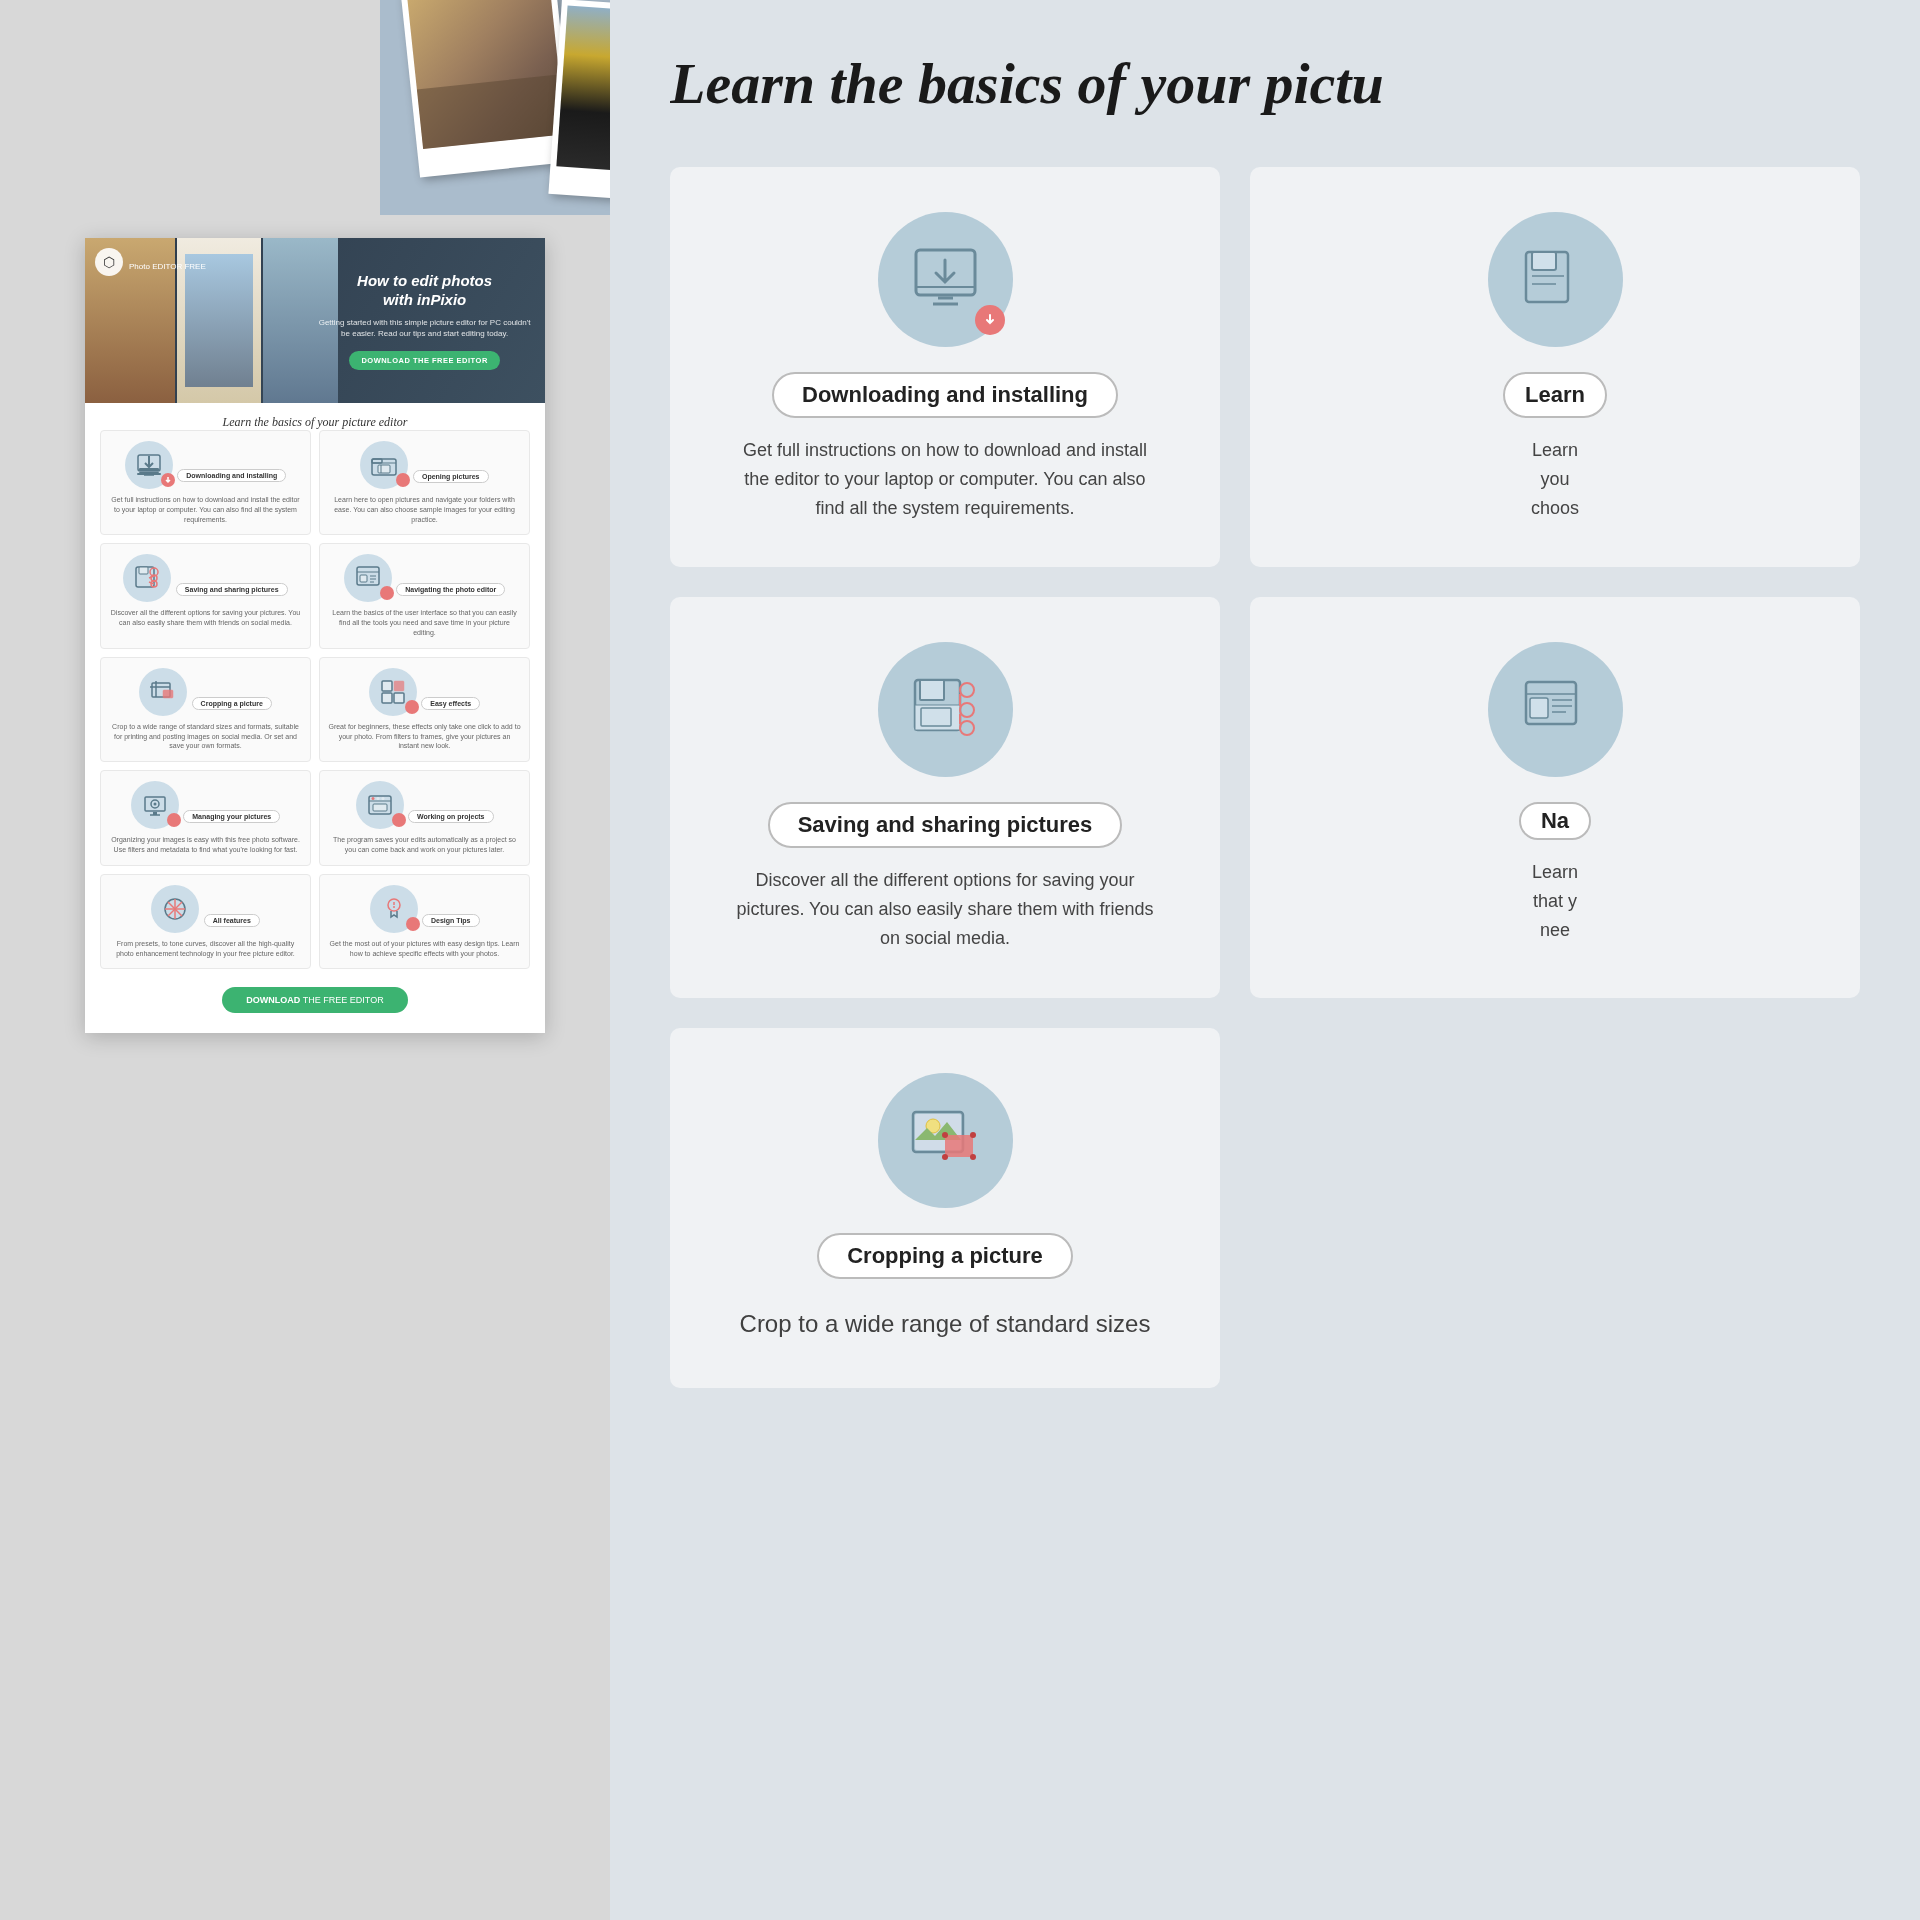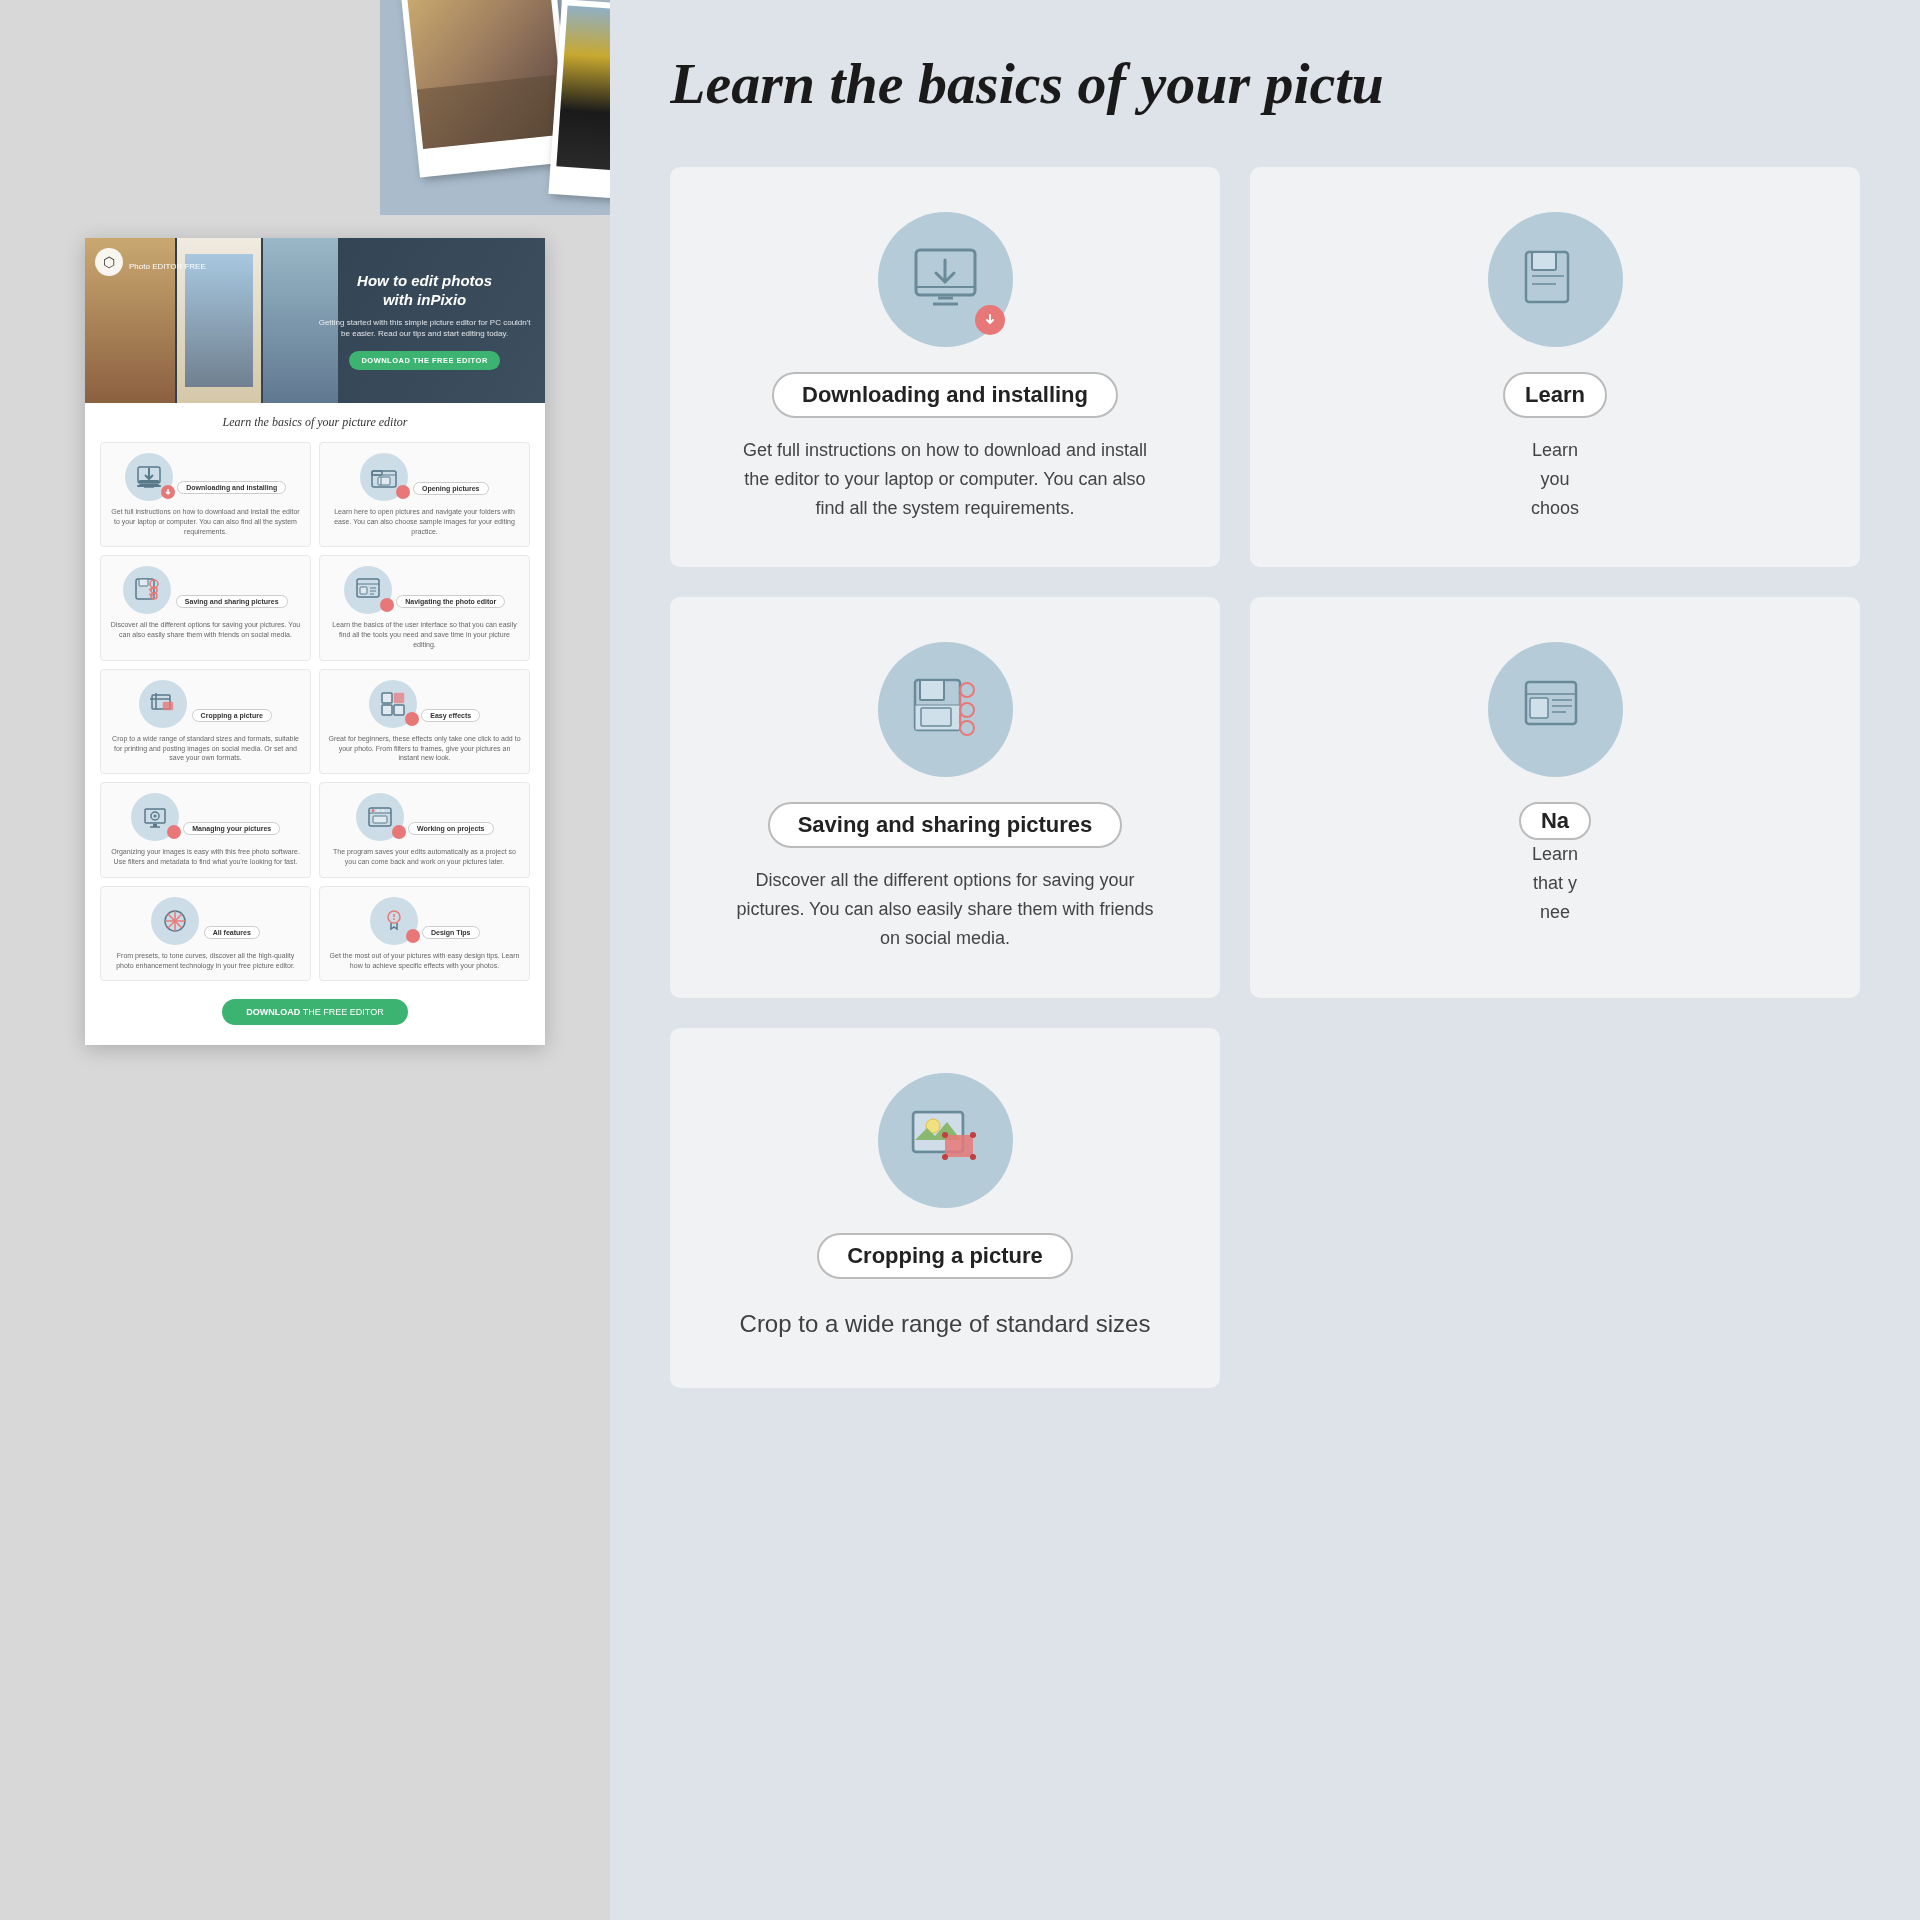--- a/index.html
+++ b/index.html
@@ -50,21 +50,21 @@
     <span style="position:absolute;top:24px;left:44px;color:white;font-size:8px;z-index:3;">Photo EDITOR FREE</span>
 
     <div style="position:absolute;right:10px;width:48%;text-align:center;z-index:2;">
       <h2 style="color:white;font-size:15px;font-weight:bold;font-style:italic;line-height:1.3;margin-bottom:7px;">How to edit photos<br>with inPixio</h2>
       <p style="color:rgba(255,255,255,0.85);font-size:8px;line-height:1.4;margin-bottom:10px;">Getting started with this simple picture editor for PC couldn't be easier. Read our tips and start editing today.</p>
       <button style="background:#3cb371;color:white;border:none;padding:5px 12px;border-radius:20px;font-size:7.5px;font-weight:bold;text-transform:uppercase;cursor:pointer;letter-spacing:0.5px;">DOWNLOAD THE FREE EDITOR</button>
     </div>
   </div>
 
   <div style="padding:12px 15px 5px;">
-    <div style="text-align:center;font-style:italic;font-size:12px;color:#333;margin-bottom:12px;font-family:Georgia,serif;">Learn the basics of your picture editor</div>
+    <div style="text-align:center;font-style:italic;font-size:12px;color:#333;margin-bottom:0;font-family:Georgia,serif;">Learn the basics of your picture editor</div>
 
     <div style="display:grid;grid-template-columns:1fr 1fr;gap:8px;margin-bottom:8px;">
 
       <div style="border:1px solid #e8e8e8;border-radius:4px;padding:10px 8px;text-align:center;background:#fafafa;">
         <div style="position:relative;display:inline-block;margin-bottom:6px;">
           <div style="width:48px;height:48px;border-radius:50%;background:#ccdde8;display:flex;align-items:center;justify-content:center;">
             <svg width="26" height="26" viewBox="0 0 26 26" fill="none">
               <rect x="3" y="16" width="20" height="3" rx="1" fill="#5a7a8a"></rect>
               <rect x="3" y="20" width="20" height="2" rx="1" fill="#5a7a8a"></rect>
               <path d="M13 4 L13 14 M9 11 L13 15 L17 11" stroke="#5a7a8a" stroke-width="2" fill="none"></path>
@@ -323,21 +323,21 @@
       <div style="width:135px;height:135px;border-radius:50%;background:#b5ccd8;display:flex;align-items:center;justify-content:center;margin-bottom:25px;">
         <svg width="75" height="75" viewBox="0 0 75 75" fill="none">
           <rect x="8" y="10" width="50" height="42" rx="3" fill="none" stroke="#6a8a9a" stroke-width="2.5"></rect>
           <line x1="8" y1="22" x2="58" y2="22" stroke="#6a8a9a" stroke-width="1.5"></line>
           <rect x="12" y="26" width="18" height="20" rx="2" fill="#d0e0ea" stroke="#6a8a9a" stroke-width="1.5"></rect>
           <line x1="34" y1="28" x2="54" y2="28" stroke="#6a8a9a" stroke-width="1.5"></line>
           <line x1="34" y1="34" x2="54" y2="34" stroke="#6a8a9a" stroke-width="1.5"></line>
           <line x1="34" y1="40" x2="48" y2="40" stroke="#6a8a9a" stroke-width="1.5"></line>
         </svg>
       </div>
-      <div style="display:inline-block;border:2px solid #bbb;border-radius:30px;padding:4px 20px;font-size:22px;font-weight:bold;color:#222;background:white;white-space:nowrap;">Na</div>
+      <div style="display:inline-block;border:2px solid #bbb;border-radius:30px;padding:4px 20px;font-size:22px;font-weight:bold;color:#222;margin-bottom:18px;background:white;white-space:nowrap;">Na</div>
       <p style="font-size:18px;color:#444;line-height:1.6;">Learn<br>that y<br>nee</p>
     </div>
   </div>
 
   <div style="display:flex;gap:30px;margin-bottom:30px;">
 
     <div style="background:#f0f2f4;border-radius:10px;padding:45px 55px;text-align:center;flex:0 0 550px;display:flex;flex-direction:column;align-items:center;">
       <div style="width:135px;height:135px;border-radius:50%;background:#b5ccd8;display:flex;align-items:center;justify-content:center;margin-bottom:25px;position:relative;">
         <svg width="80" height="80" viewBox="0 0 80 80" fill="none">
 

